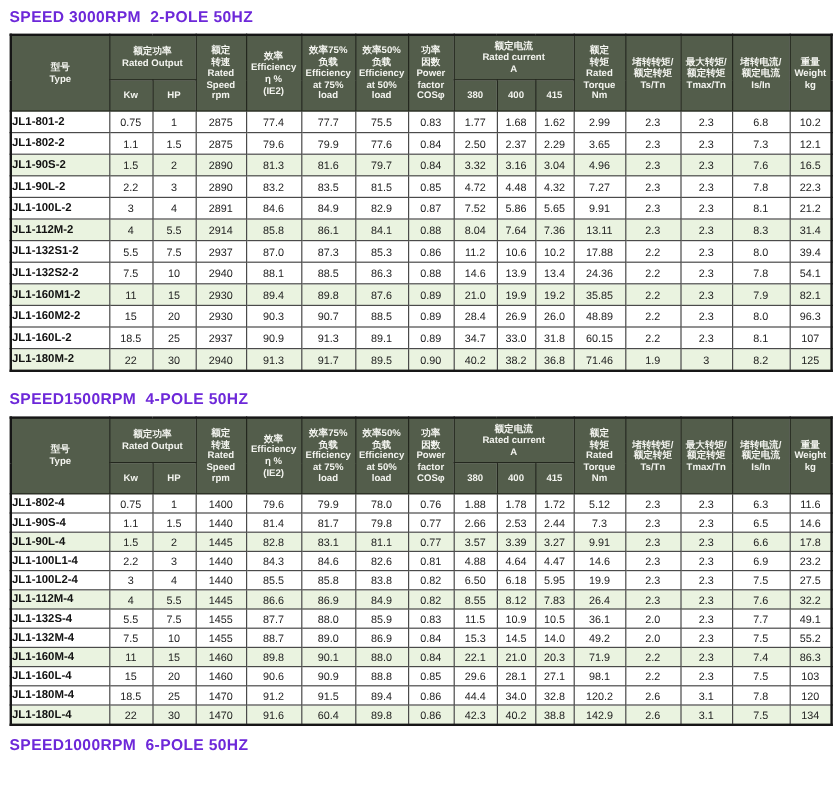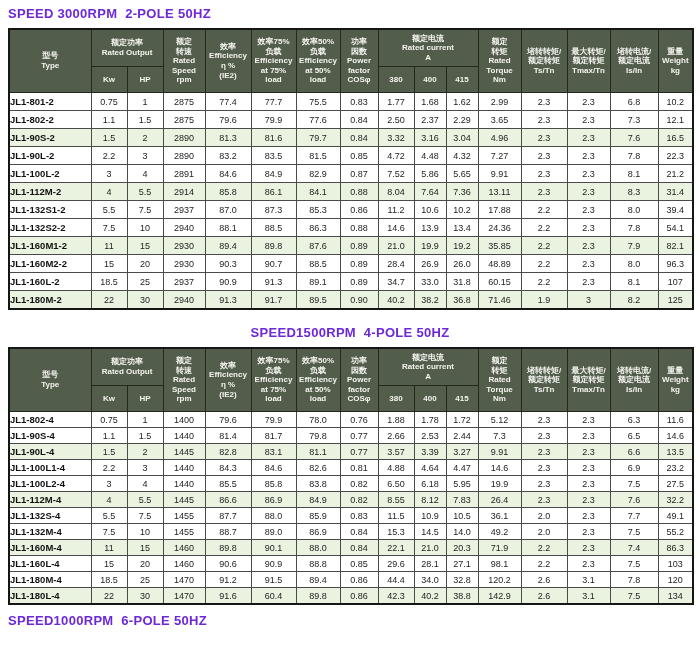--- a/index.html
+++ b/index.html
@@ -5,21 +5,21 @@
   html,body{margin:0;padding:0;}
   body{
     width:700px;height:663px;overflow:hidden;background:#ffffff;
     font-family:"Liberation Sans","DejaVu Sans",sans-serif;
   }
   .wrap{padding:2px 8px 0 8px;}
   .title{
     font-size:13px;font-weight:700;color:#6d28d9;letter-spacing:0.3px;
     margin:4px 0 7px 0;white-space:pre;
   }
-  .title-2{margin-top:15px;text-align:center;}
+  .title-2{margin-top:15px;}
   .title-3{margin-top:8px;}
   table{
     border-collapse:collapse;table-layout:fixed;width:684px;
     border:2px solid #161616;
   }
   th{
     background:#535d4b;color:#f3f4ef;font-size:8px;font-weight:700;
     line-height:1.2;white-space:pre-line;text-align:center;vertical-align:middle;
     border:1px solid #23271e;padding:0 1px;
   }
@@ -468,21 +468,21 @@
           <td>83.1</td>
           <td>81.1</td>
           <td>0.77</td>
           <td>3.57</td>
           <td>3.39</td>
           <td>3.27</td>
           <td>9.91</td>
           <td>2.3</td>
           <td>2.3</td>
           <td>6.6</td>
-          <td>13.5</td>
+          <td>17.8</td>
         </tr>
         <tr>
           <td class="type-cell">JL1-100L1-4</td>
           <td>2.2</td>
           <td>3</td>
           <td>1440</td>
           <td>84.3</td>
           <td>84.6</td>
           <td>82.6</td>
           <td>0.81</td>

